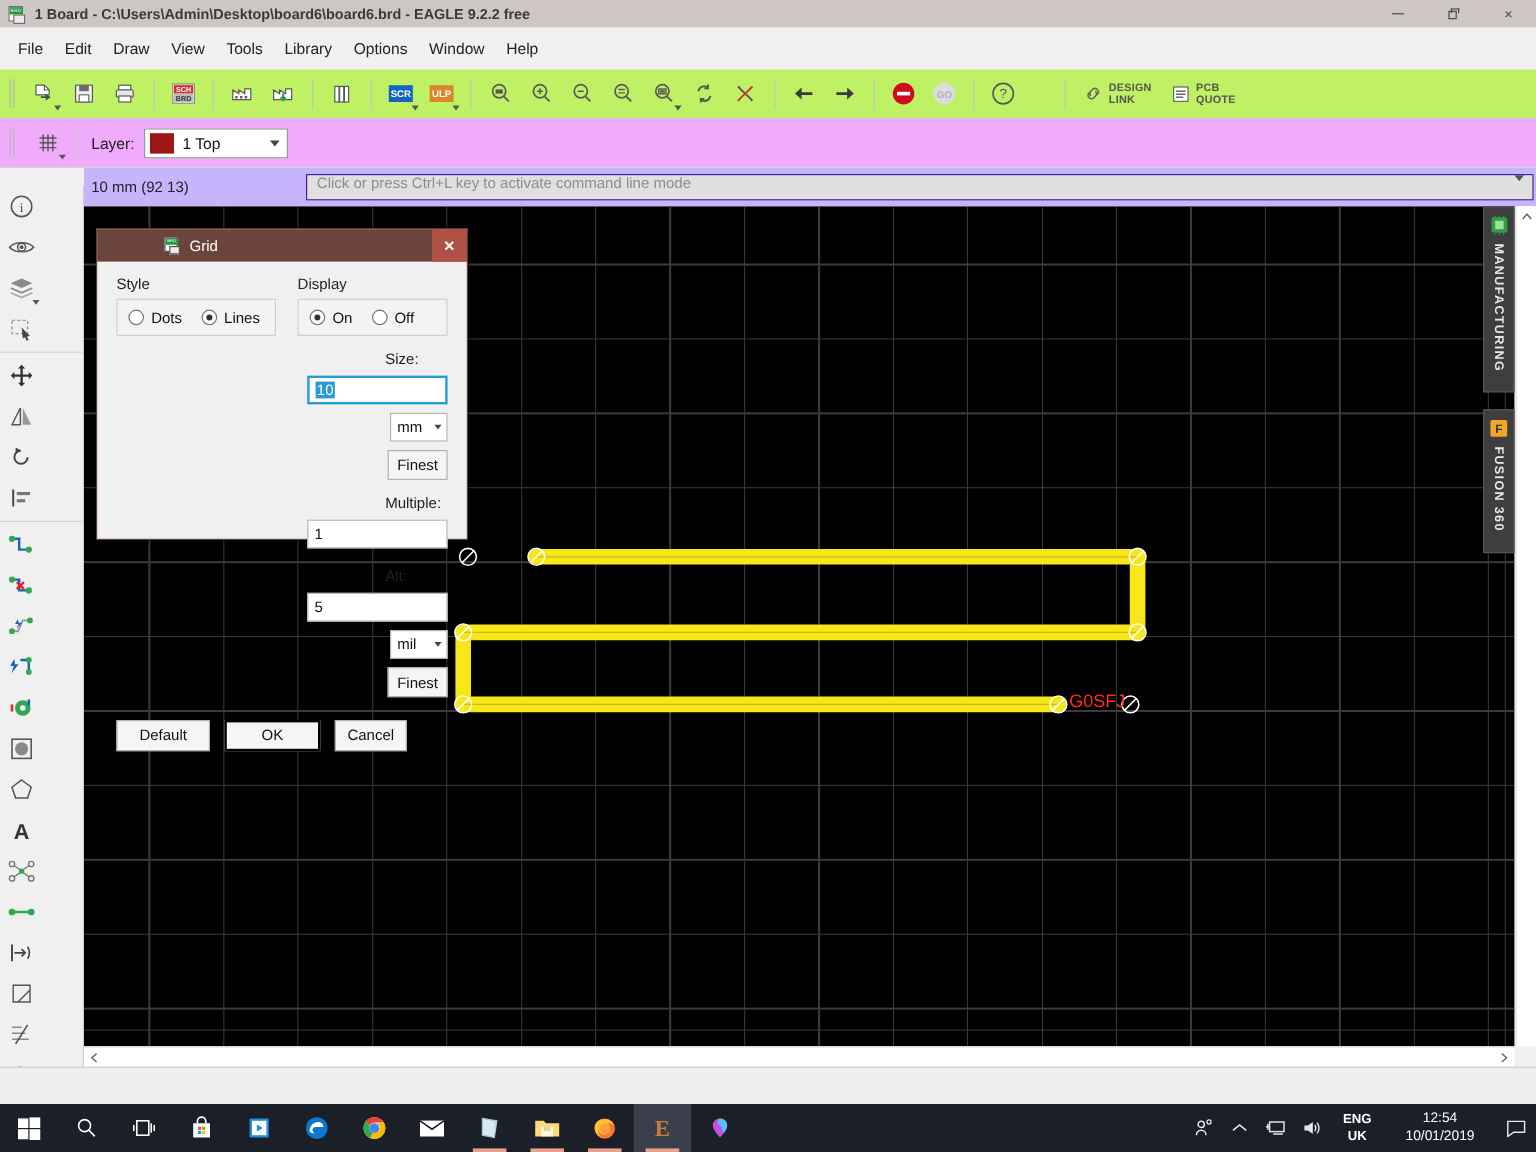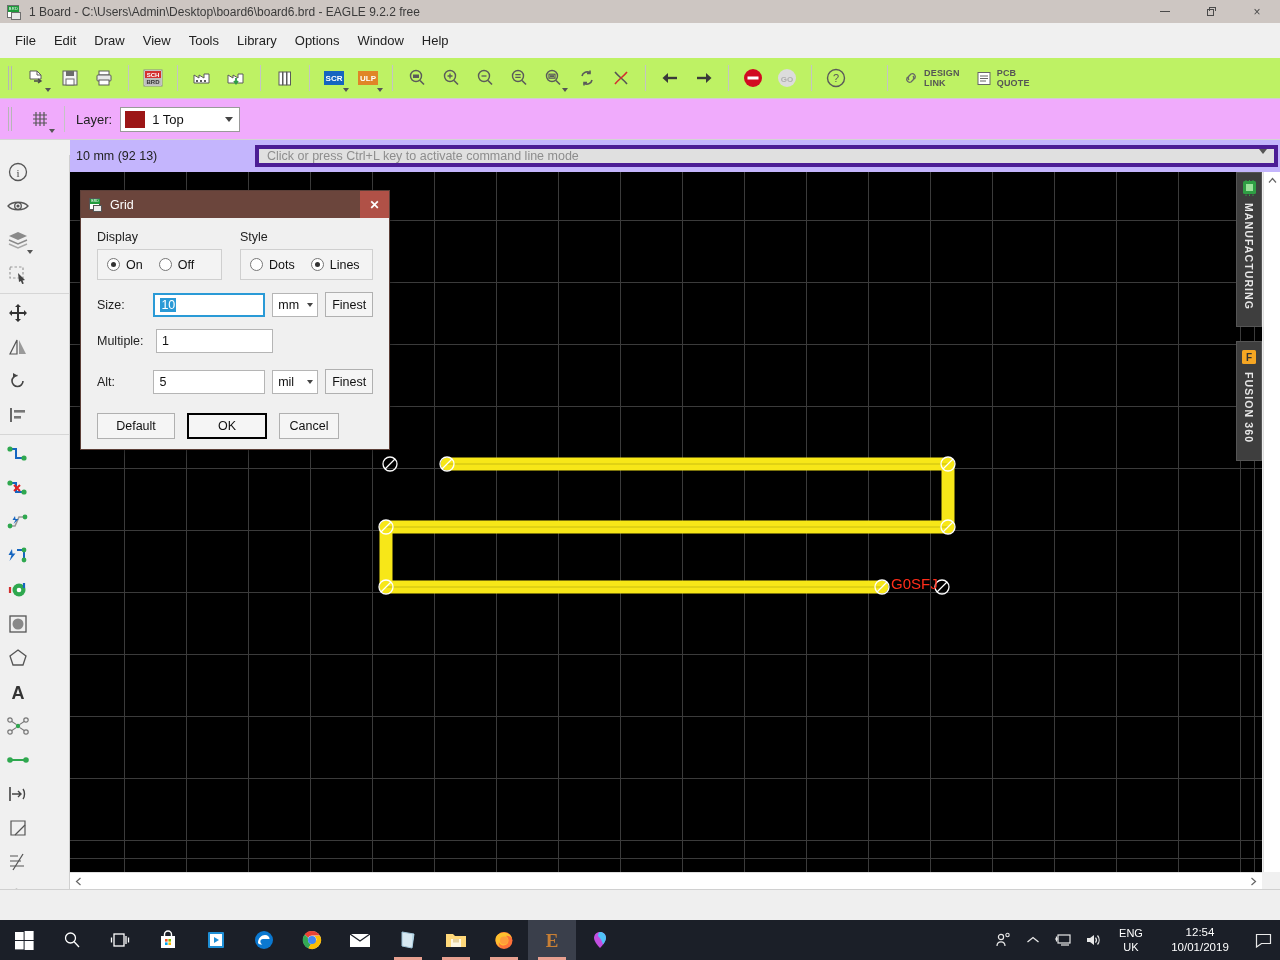--- a/index.html
+++ b/index.html
@@ -17,21 +17,21 @@
   }
   .title-icon { width: 16px; height: 16px; margin: 0 7px 0 6px; position: relative; flex: none; }
   .title-icon .pg { position: absolute; left: 1px; top: 1px; width: 12px; height: 13px;
       background: #fff; border: 1px solid #6e6e6e; }
   .title-icon .grn { position: absolute; left: 2px; top: 2px; width: 11px; height: 6px;
       background: #1f9b3c; }
   .title-icon .grn span { display: block; color: #fff; font-size: 4px; line-height: 6px;
       text-align: center; font-family: "Liberation Sans", sans-serif; letter-spacing: .3px; }
   .title-icon .fold { position: absolute; left: 5px; top: 8px; width: 10px; height: 8px;
       background: #e9e9e9; border: 1px solid #6e6e6e; }
-  .title-text { font-size: 12px; color: #3a3a3a; white-space: nowrap; }
+  .title-text { font-size: 12px; color: #3a3a3a; white-space: nowrap; font-weight: bold; }
   .wbtns { position: absolute; right: 0; top: 0; height: 23px; display: flex; }
   .wbtn { width: 46px; height: 23px; display: flex; align-items: center; justify-content: center;
     font-size: 12px; color: #4a4a4a; }
   .wbtn .min { width: 10px; height: 1px; background: #4a4a4a; }
   .wbtn .res { width: 9px; height: 9px; position: relative; }
   .wbtn .res i { position: absolute; border: 1px solid #4a4a4a; }
   .wbtn .res i:nth-child(1) { left: 0; top: 2px; width: 7px; height: 7px; }
   .wbtn .res i:nth-child(2) { left: 2px; top: 0; width: 7px; height: 4px; border-bottom: none; }
 
   
@@ -74,21 +74,21 @@
   .combo-arrow { position: absolute; right: 6px; width: 0; height: 0;
     border-left: 4px solid transparent; border-right: 4px solid transparent; border-top: 5px solid #444; }
 
   
   .cmdbar {
     position: absolute; top: 140px; left: 70px; width: 1210px; height: 32px;
     background: #c4b5fd; display: flex; align-items: center;
   }
   .coord { font-size: 12.5px; color: #222; width: 185px; padding-left: 6px; }
   .cmdline {
-    flex: 1; height: 22px; background: #e0e0e0; border: 4px solid #4c1d95;
+    flex: 1; height: 22px; background: #e0e0e0; border: 1px solid #4c1d95;
     display: flex; align-items: flex-start; padding: 0 8px; position: relative; margin-right: 2px;
   }
   .cmdline .ph { font-size: 12.5px; color: #8d8d8d; }
   .cmdline .arr { position: absolute; right: 7px; width: 0; height: 0;
     border-left: 4px solid transparent; border-right: 4px solid transparent; border-top: 5px solid #555; }
 
   
   .palette {
     position: absolute; top: 155px; left: 0; width: 70px; height: 735px;
     background: #f0f0f0; border-right: 1px solid #d0d0d0;
@@ -137,39 +137,39 @@
   .hs-btn { width: 17px; height: 17px; display: flex; align-items: center; justify-content: center;
     font-size: 9px; color: #666; }
   .statusbar { position: absolute; left: 0; bottom: 40px; width: 1280px; height: 31px;
     background: #efefef; border-top: 1px solid #d0d0d0; }
 
   
   .dialog {
     position: absolute; left: 80px; top: 190px; width: 310px; height: 260px;
     background: #f0f0f0; border: 1px solid #5c3f38; box-shadow: 0 2px 8px rgba(0,0,0,.4);
   }
-  .dlg-title { height: 27px; background: #6b453c; display: flex; align-items: center; }
+  .dlg-title { height: 27px; background: #6b453c; display: flex; align-items: center; padding-left: 48px; }
   .dlg-ico { width: 14px; height: 14px; margin: 0 7px 0 8px; position: relative; flex: none; }
   .dlg-ico .pg { position: absolute; left: 0; top: 0; width: 11px; height: 12px; background: #fff; border: 1px solid #555; }
   .dlg-ico .grn { position: absolute; left: 1px; top: 1px; width: 10px; height: 5px; background: #1f9b3c; }
   .dlg-ico .grn span { display: block; color: #fff; font-size: 3.5px; line-height: 5px; text-align: center; }
   .dlg-ico .fold { position: absolute; left: 4px; top: 7px; width: 9px; height: 7px; background: #ececec; border: 1px solid #555; }
   .dlg-title-text { font-size: 12.5px; color: #fff; }
   .dlg-close { position: absolute; right: 0; top: 0; width: 29px; height: 27px; background: #b05147;
     display: flex; align-items: center; justify-content: center; color: #fff; font-size: 12px; font-weight: bold; }
   .dlg-body { padding: 12px 16px 0; position: relative; }
   .grp-label { font-size: 12.5px; color: #222; margin-bottom: 5px; }
   .grp-box { border: 1px solid #cfcfcf; background: #f3f3f3; height: 31px;
     display: flex; align-items: center; padding: 0 9px; gap: 16px; }
   .radio { display: flex; align-items: center; gap: 6px; font-size: 12.5px; color: #111; }
   .rdot { width: 13px; height: 13px; border: 1px solid #777; border-radius: 50%;
     background: #fff; position: relative; flex: none; }
   .rdot.on:after { content: ""; position: absolute; left: 3px; top: 3px; width: 5px; height: 5px;
     border-radius: 50%; background: #333; }
-  .frow { display: flex; align-items: center; gap: 7px; margin-top: 12px; }
+  .frow { display: flex; align-items: flex-end; gap: 7px; margin-top: 12px; flex-direction: column; }
   .frow .flab { width: 52px; font-size: 12.5px; color: #222; }
   .ftext { width: 117px; height: 24px; border: 1px solid #b5b5b5; background: #fff;
     font-size: 12.5px; color: #111; padding: 0 5px; display: flex; align-items: center; }
   .ftext.focus { border: 2px solid #2a9ad6; }
   .ftext .sel { background: #2a9ad6; color: #fff; padding: 0 1px; }
   .fcombo { width: 48px; height: 24px; border: 1px solid #b5b5b5; background: #fff;
     font-size: 12.5px; color: #111; padding: 0 5px; display: flex; align-items: center; position: relative; }
   .fcombo .arr { position: absolute; right: 4px; width: 0; height: 0;
     border-left: 3.5px solid transparent; border-right: 3.5px solid transparent; border-top: 4.5px solid #444; }
   .fbtn { width: 50px; height: 25px; border: 1px solid #b0b0b0; background: #f5f5f5;
@@ -183,21 +183,21 @@
   .taskbar { position: absolute; left: 0; bottom: 0; width: 1280px; height: 40px;
     background: #1b1f28; display: flex; align-items: center; }
   .tk { width: 48px; height: 40px; display: flex; align-items: center; justify-content: center;
     position: relative; flex: none; }
   .tk.active { background: #3a3f4b; }
   .tk .ind { position: absolute; bottom: 0; left: 10px; width: 28px; height: 3px; background: #e8a090; }
   .tray { position: absolute; right: 0; bottom: 0; height: 40px; display: flex; align-items: center; }
   .tray-ico { width: 30px; height: 40px; display: flex; align-items: center; justify-content: center;
     color: #e8e8e8; }
   .tray-lang { display: flex; flex-direction: column; align-items: center; justify-content: center;
-    width: 46px; color: #fff; font-size: 11px; line-height: 14px; }
+    width: 46px; color: #fff; font-size: 11px; line-height: 14px; font-weight: bold; }
   .tray-clock { display: flex; flex-direction: column; align-items: center; justify-content: center;
     width: 92px; color: #fff; font-size: 11.5px; line-height: 15px; }
   .tray-notify { width: 34px; height: 40px; display: flex; align-items: center; justify-content: center; }
 </style>
 </head>
 <body>
 
 <div id="app">
 
   <div class="titlebar">
@@ -725,46 +725,46 @@
           <div class="grn">
             <span>BRD</span>
           </div>
           <div class="fold"></div>
       </div>
       <div class="dlg-title-text">Grid</div>
       <div class="dlg-close">✕</div>
     </div>
     <div class="dlg-body">
       <div style="display:flex; gap:18px">
+        <div style="width:133px">
+          <div class="grp-label">Style</div>
+          <div class="grp-box">
+            <div class="radio">
+              <span class="rdot"></span>
+              <span>Dots</span>
+            </div>
+            <div class="radio">
+              <span class="rdot on"></span>
+              <span>Lines</span>
+            </div>
+          </div>
+        </div>
         <div style="width:125px">
           <div class="grp-label">Display</div>
           <div class="grp-box">
             <div class="radio">
               <span class="rdot on"></span>
               <span>On</span>
             </div>
             <div class="radio">
               <span class="rdot"></span>
               <span>Off</span>
             </div>
           </div>
         </div>
-        <div style="width:133px">
-          <div class="grp-label">Style</div>
-          <div class="grp-box">
-            <div class="radio">
-              <span class="rdot"></span>
-              <span>Dots</span>
-            </div>
-            <div class="radio">
-              <span class="rdot on"></span>
-              <span>Lines</span>
-            </div>
-          </div>
-        </div>
       </div>
 
       <div class="frow">
         <div class="flab">Size:</div>
         <div class="ftext focus">
           <span class="sel">10</span>
         </div>
         <div class="fcombo">
           <span>mm</span>
           <span class="arr"></span>

